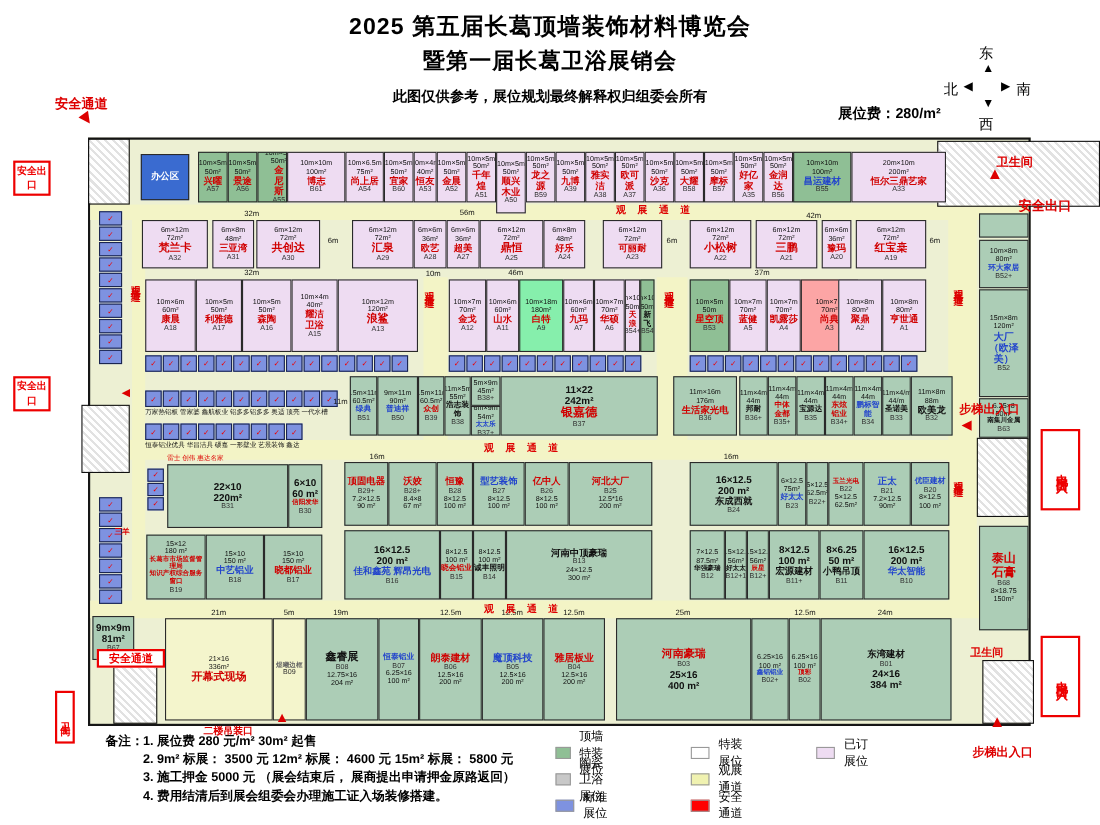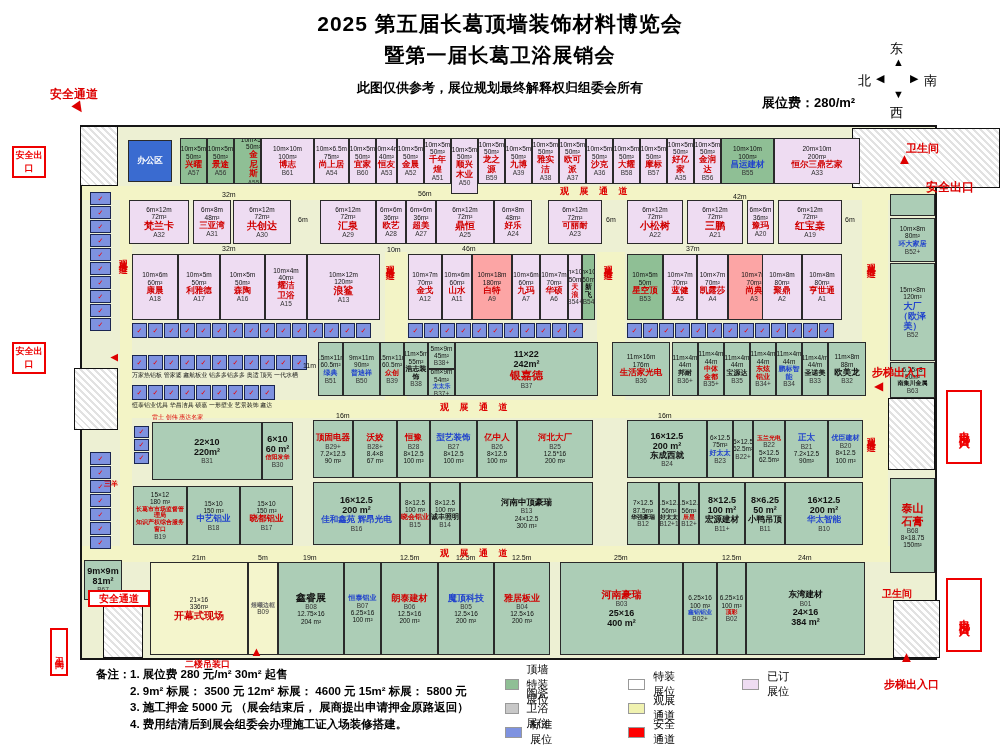--- a/index.html
+++ b/index.html
@@ -414,21 +414,21 @@
 70m²</span>
         <span class="nm" style="color: rgb(208, 0, 0);">金戈</span>
         <span class="bid">A12</span>
       </div>
       <div class="booth" style="left: 442px; top: 254px; width: 30px; height: 66px; background: rgb(238, 220, 242);">
         <span class="sz">10m×6m
 60m²</span>
         <span class="nm" style="color: rgb(208, 0, 0);">山水</span>
         <span class="bid">A11</span>
       </div>
-      <div class="booth" style="left: 472px; top: 254px; width: 40px; height: 66px; background: #fca5a5;">
+      <div class="booth" style="left: 472px; top: 254px; width: 40px; height: 66px; background: #86efac;">
         <span class="sz">10m×18m
 180m²</span>
         <span class="nm" style="color: rgb(208, 0, 0);">白特</span>
         <span class="bid">A9</span>
       </div>
       <div class="booth" style="left: 512px; top: 254px; width: 28px; height: 66px; background: rgb(238, 220, 242);">
         <span class="sz">10m×6m
 60m²</span>
         <span class="nm" style="color: rgb(208, 0, 0);">九玛</span>
         <span class="bid">A7</span>

